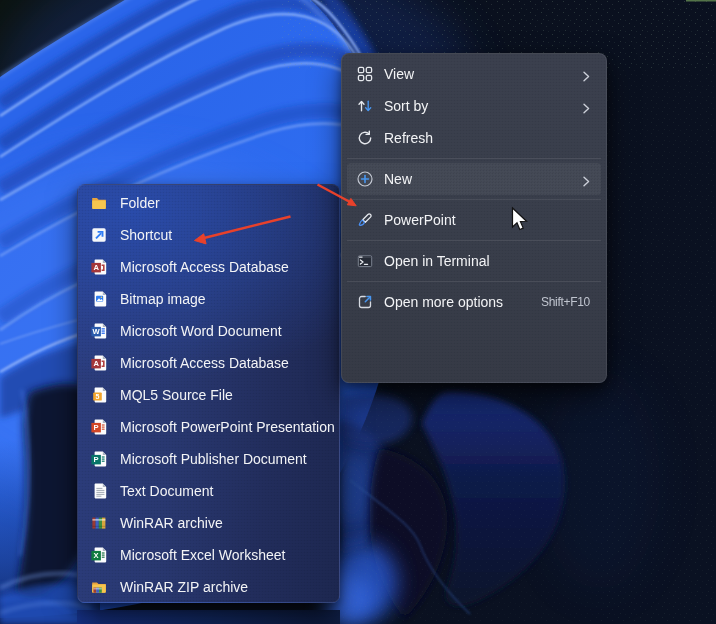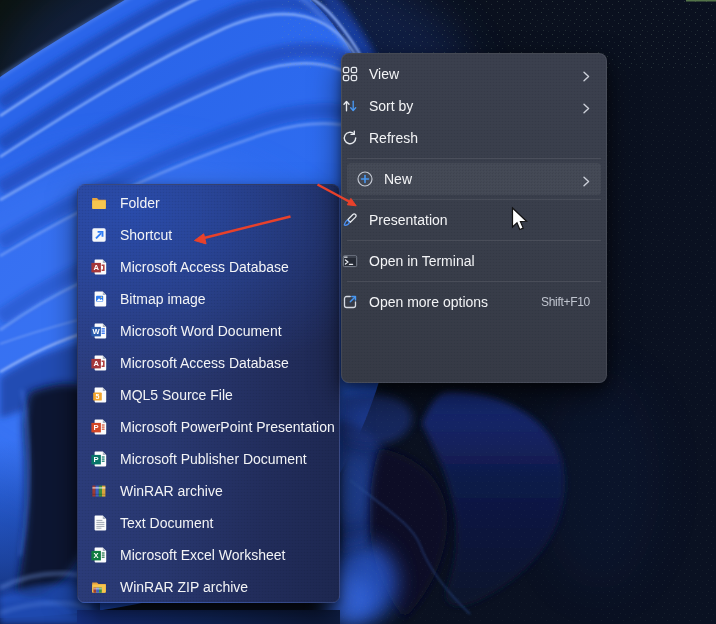--- a/index.html
+++ b/index.html
@@ -17,21 +17,21 @@
   background-size:3px 3px,100% 100%;
   padding:4px 0;}
 #smenu{left:77px;top:184px;width:263px;height:419px;
   background-image:
     radial-gradient(rgba(8,12,20,0.09) 0.7px, transparent 1.1px),
     radial-gradient(ellipse 420px 250px at 20% 6%, rgba(41,87,205,0.60), rgba(41,87,205,0) 70%),
     linear-gradient(97deg, #2c3d7e 0%, #293871 40%, #222d5c 72%, #1d2750 100%);
   background-size:3px 3px,100% 100%,100% 100%;
   padding:2px 0;}
 .row{height:32px;display:flex;align-items:center;position:relative;color:#f3f4f6;font-size:14px}
-#cmenu .row{}
+#cmenu .row{padding-left:15px}
 #smenu .row{padding-left:13px}
 .row .ic{width:16px;height:16px;flex:0 0 16px;margin-right:11px;position:relative}
 #smenu .row .ic{margin-right:13px}
 .row .lbl{white-space:nowrap;letter-spacing:0}
 .row .key{position:absolute;left:199px;color:#c0c5cf;font-size:12px;letter-spacing:-0.3px}
 .row .chev{position:absolute;right:16px;top:50%;margin-top:-5px}
 .hl{background-color:rgba(255,255,255,0.062);border-radius:4px;margin:0 5px;padding-left:10px !important;
   background-image:radial-gradient(rgba(10,14,22,0.13) 0.7px, transparent 1.1px);background-size:3px 3px}
 .sep{height:9px;position:relative}
 .sep:after{content:"";position:absolute;left:5px;right:5px;top:4px;height:1px;background:rgba(255,255,255,0.085)}
@@ -215,21 +215,21 @@
         </svg></span>
     </div>
   <div class="sep"></div>
   <div class="row">
       <span class="ic">
         <svg width="16" height="16" viewBox="0 0 16 16" style="position:absolute;left:0;top:0">
           <path d="M13.5,2.5 C14.3,3.3 14.3,4.3 13.5,5.1 L8.3,10.3 L5.7,7.7 L10.9,2.5 C11.7,1.7 12.7,1.7 13.5,2.5 Z" fill="none" stroke="#e6e9ee" stroke-width="1.25" stroke-linejoin="round"></path>
           <path d="M5.3,8.1 C6,8.7 6.8,9.5 7.4,10.5 C6.8,12.2 5.3,13.2 3.1,13.4 C2.5,13.4 2.2,13.1 2.4,12.5 C2.9,11 3.6,9.3 5.3,8.1 Z" fill="none" stroke="#4a90f4" stroke-width="1.25" stroke-linejoin="round"></path>
         </svg>
       </span>
-      <span class="lbl">Presentation</span>
+      <span class="lbl">PowerPoint</span>
     </div>
   <div class="sep"></div>
   <div class="row">
       <span class="ic">
         <svg width="16" height="16" viewBox="0 0 16 16" style="position:absolute;left:0;top:0">
           <rect x="1.3" y="2.8" width="13.4" height="10.8" rx="1.2" fill="#262b36" stroke="#858b98" stroke-width="0.9"></rect>
           <rect x="1.8" y="3.3" width="12.4" height="1.7" fill="#3a3f4b"></rect>
           <rect x="2.1" y="3.5" width="3.4" height="1.3" fill="#d7dbe2"></rect>
           <path d="M3.4,7 L6,9 L3.4,11" fill="none" stroke="#e9ecf1" stroke-width="1.3" stroke-linecap="round" stroke-linejoin="round"></path>
           <path d="M7.4,11.3 H10.6" stroke="#e9ecf1" stroke-width="1.3" stroke-linecap="round"></path>
@@ -362,49 +362,49 @@
           <g fill="#0a7567">
             <rect x="10.8" y="5.4" width="2.8" height="1.2"></rect>
             <rect x="10.8" y="7.5" width="2.8" height="1.2"></rect>
             <rect x="10.8" y="9.6" width="2.8" height="1.2"></rect>
           </g>
           <rect x="0.4" y="3.9" width="9.5" height="9.5" fill="#077568"></rect>
           <text x="5.15" y="11.2" font-size="7.6" font-weight="bold" fill="#ffffff" text-anchor="middle" font-family="Liberation Sans,sans-serif">P</text>
         </svg>
       </span>
       <span class="lbl">Microsoft Publisher Document</span>
+    </div>
+  <div class="row">
+      <span class="ic">
+        <svg width="16" height="16" viewBox="0 0 16 16" style="position:absolute;left:0;top:0">
+          <path d="M3.6,1.4 a0.8,0.8 0 0 1 0.8,-0.8 H11.8 L15.2,4 V14.6 a0.8,0.8 0 0 1 -0.8,0.8 H4.4 a0.8,0.8 0 0 1 -0.8,-0.8 Z" fill="#fbfcfd"></path>
+          <path d="M11.8,0.6 L15.2,4 H11.8 Z" fill="#aab2bf"></path>
+          <g stroke="#98a0ac" stroke-width="0.9">
+            <path d="M5.4,5.4 h6"></path>
+            <path d="M5.4,7.4 h8"></path>
+            <path d="M5.4,9.4 h8"></path>
+            <path d="M5.4,11.4 h8"></path>
+            <path d="M5.4,13.2 h5"></path>
+          </g>
+        </svg>
+      </span>
+      <span class="lbl">Text Document</span>
     </div>
   <div class="row">
       <span class="ic">
         <svg width="16" height="16" viewBox="0 0 16 16" style="position:absolute;left:0;top:0">
           <rect x="1.4" y="2.6" width="3.2" height="11" fill="#9c3b34"></rect>
           <rect x="4.6" y="2.6" width="3.2" height="11" fill="#3e62c4"></rect>
           <rect x="7.8" y="2.6" width="3.2" height="11" fill="#3f8f3d"></rect>
           <rect x="11" y="2.6" width="3.4" height="11" fill="#d8a63e"></rect>
           <rect x="1.4" y="4.3" width="13" height="1.2" fill="#ffffff" opacity="0.75"></rect>
           <rect x="1.4" y="10.8" width="13" height="1" fill="#00000033"></rect>
         </svg>
       </span>
       <span class="lbl">WinRAR archive</span>
-    </div>
-  <div class="row">
-      <span class="ic">
-        <svg width="16" height="16" viewBox="0 0 16 16" style="position:absolute;left:0;top:0">
-          <path d="M3.6,1.4 a0.8,0.8 0 0 1 0.8,-0.8 H11.8 L15.2,4 V14.6 a0.8,0.8 0 0 1 -0.8,0.8 H4.4 a0.8,0.8 0 0 1 -0.8,-0.8 Z" fill="#fbfcfd"></path>
-          <path d="M11.8,0.6 L15.2,4 H11.8 Z" fill="#aab2bf"></path>
-          <g stroke="#98a0ac" stroke-width="0.9">
-            <path d="M5.4,5.4 h6"></path>
-            <path d="M5.4,7.4 h8"></path>
-            <path d="M5.4,9.4 h8"></path>
-            <path d="M5.4,11.4 h8"></path>
-            <path d="M5.4,13.2 h5"></path>
-          </g>
-        </svg>
-      </span>
-      <span class="lbl">Text Document</span>
     </div>
   <div class="row">
       <span class="ic">
         <svg width="16" height="16" viewBox="0 0 16 16" style="position:absolute;left:0;top:0">
           <path d="M3.6,1.4 a0.8,0.8 0 0 1 0.8,-0.8 H11.8 L15.2,4 V14.6 a0.8,0.8 0 0 1 -0.8,0.8 H4.4 a0.8,0.8 0 0 1 -0.8,-0.8 Z" fill="#fbfcfd"></path>
           <path d="M11.8,0.6 L15.2,4 H11.8 Z" fill="#aab2bf"></path>
           <g fill="#1e7145">
             <rect x="10.8" y="5.4" width="2.8" height="1.2"></rect>
             <rect x="10.8" y="7.5" width="2.8" height="1.2"></rect>
             <rect x="10.8" y="9.6" width="2.8" height="1.2"></rect>

